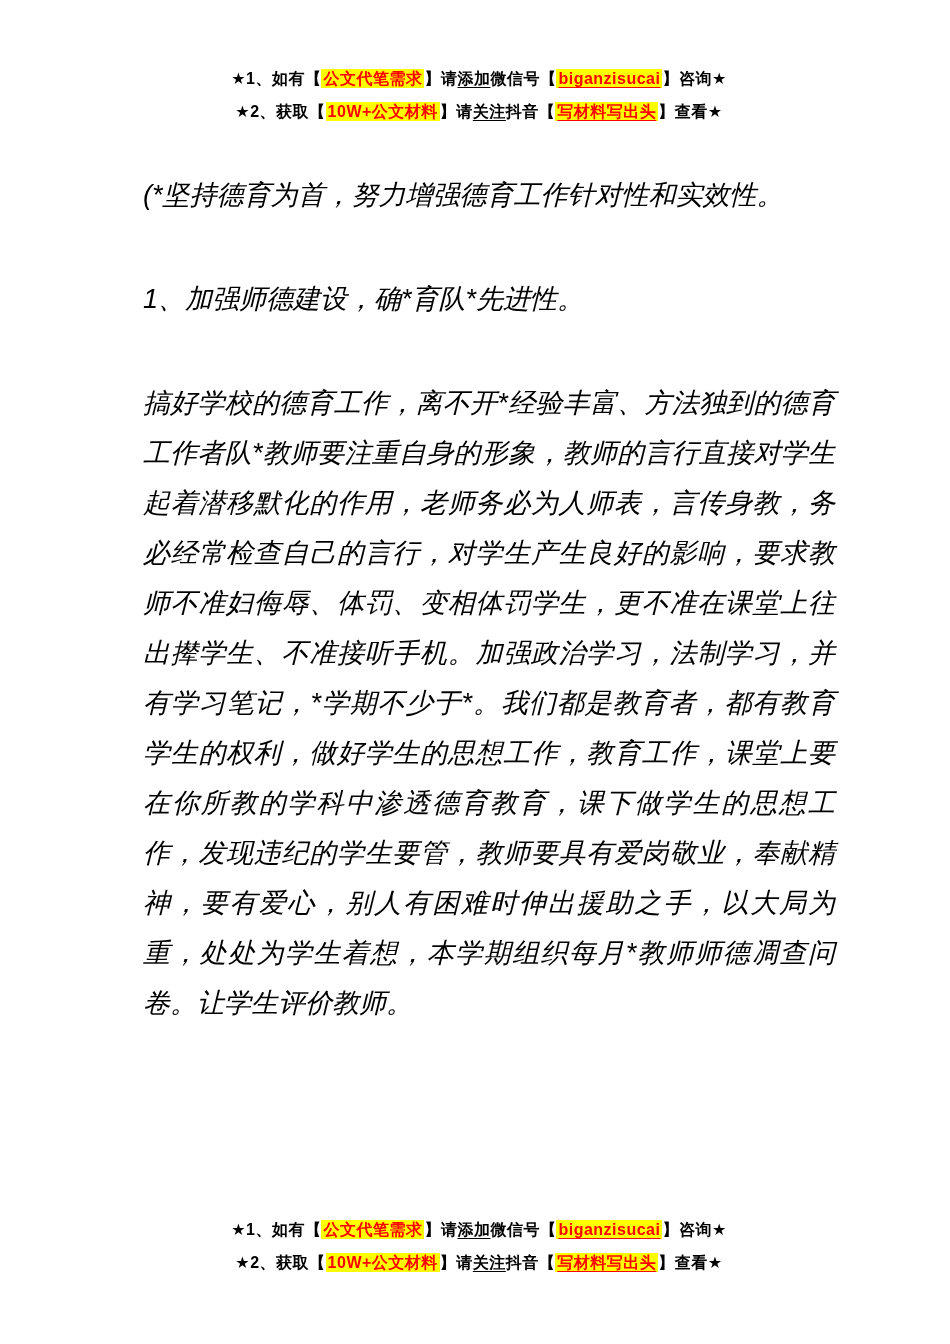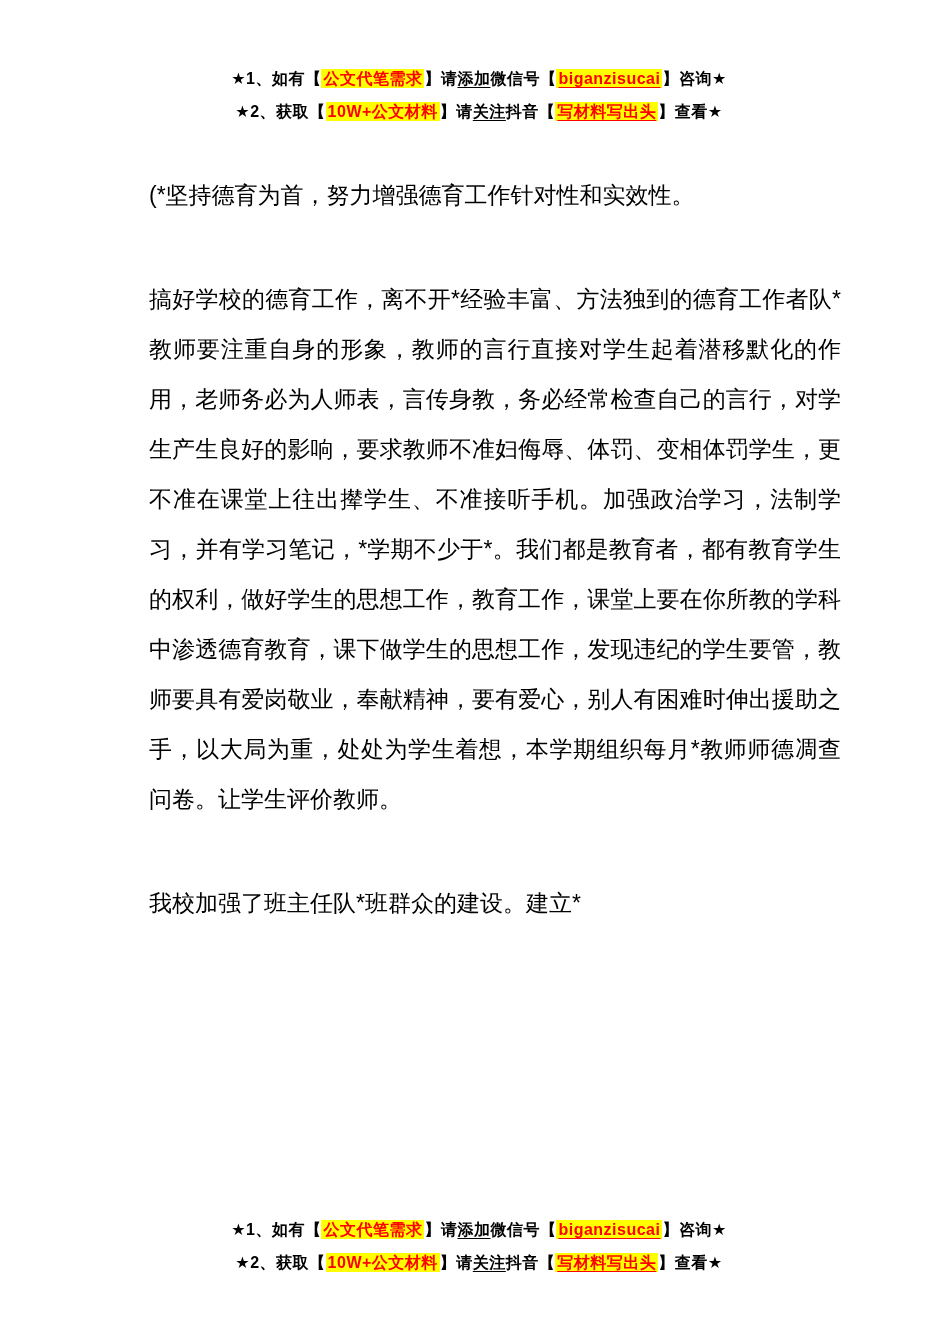--- a/index.html
+++ b/index.html
@@ -46,48 +46,49 @@
     padding: 1px 2px;
   }
   .seg.u {
     text-decoration: underline;
     text-underline-offset: 3px;
   }
   
   .content {
     position: absolute;
     top: 170px;
-    left: 149px;
+    left: 143px;
     width: 692px;
-    font-size: 23px;
+    font-size: 27px;
     line-height: 50px;
     color: var(--ink);
     text-align: justify;
     text-justify: inter-character;
+    font-style: italic;
   }
   .content p { margin: 0 0 54px 0; }
 </style>
 </head>
 <body>
 
 <div class="page">
 
   <div class="ad-banner header">
     <div>
       <span class="seg">★1、如有【</span><span class="seg hl">公文代笔需求</span><span class="seg">】请</span><span class="seg u">添加</span><span class="seg">微信号【</span><span class="seg hl u">biganzisucai</span><span class="seg">】咨询★</span>
     </div>
     <div>
       <span class="seg">★2、获取【</span><span class="seg hl">10W+公文材料</span><span class="seg">】请</span><span class="seg u">关注</span><span class="seg">抖音【</span><span class="seg hl u">写材料写出头</span><span class="seg">】查看★</span>
     </div>
   </div>
 
   <div class="content">
     <p>(*坚持德育为首，努力增强德育工作针对性和实效性。</p>
+    <p>1、加强师德建设，确*育队*先进性。</p>
     <p>搞好学校的德育工作，离不开*经验丰富、方法独到的德育工作者队*教师要注重自身的形象，教师的言行直接对学生起着潜移默化的作用，老师务必为人师表，言传身教，务必经常检查自己的言行，对学生产生良好的影响，要求教师不准妇侮辱、体罚、变相体罚学生，更不准在课堂上往出撵学生、不准接听手机。加强政治学习，法制学习，并有学习笔记，*学期不少于*。我们都是教育者，都有教育学生的权利，做好学生的思想工作，教育工作，课堂上要在你所教的学科中渗透德育教育，课下做学生的思想工作，发现违纪的学生要管，教师要具有爱岗敬业，奉献精神，要有爱心，别人有困难时伸出援助之手，以大局为重，处处为学生着想，本学期组织每月*教师师德凋查问卷。让学生评价教师。</p>
-    <p>我校加强了班主任队*班群众的建设。建立*</p>
   </div>
 
   <div class="ad-banner footer">
     <div>
       <span class="seg">★1、如有【</span><span class="seg hl">公文代笔需求</span><span class="seg">】请</span><span class="seg u">添加</span><span class="seg">微信号【</span><span class="seg hl u">biganzisucai</span><span class="seg">】咨询★</span>
     </div>
     <div>
       <span class="seg">★2、获取【</span><span class="seg hl">10W+公文材料</span><span class="seg">】请</span><span class="seg u">关注</span><span class="seg">抖音【</span><span class="seg hl u">写材料写出头</span><span class="seg">】查看★</span>
     </div>
   </div>

